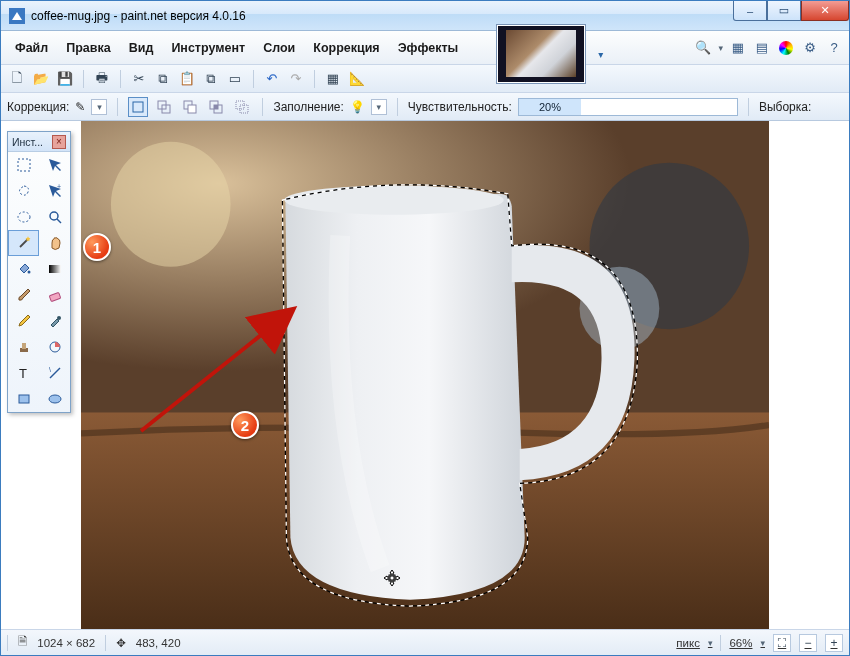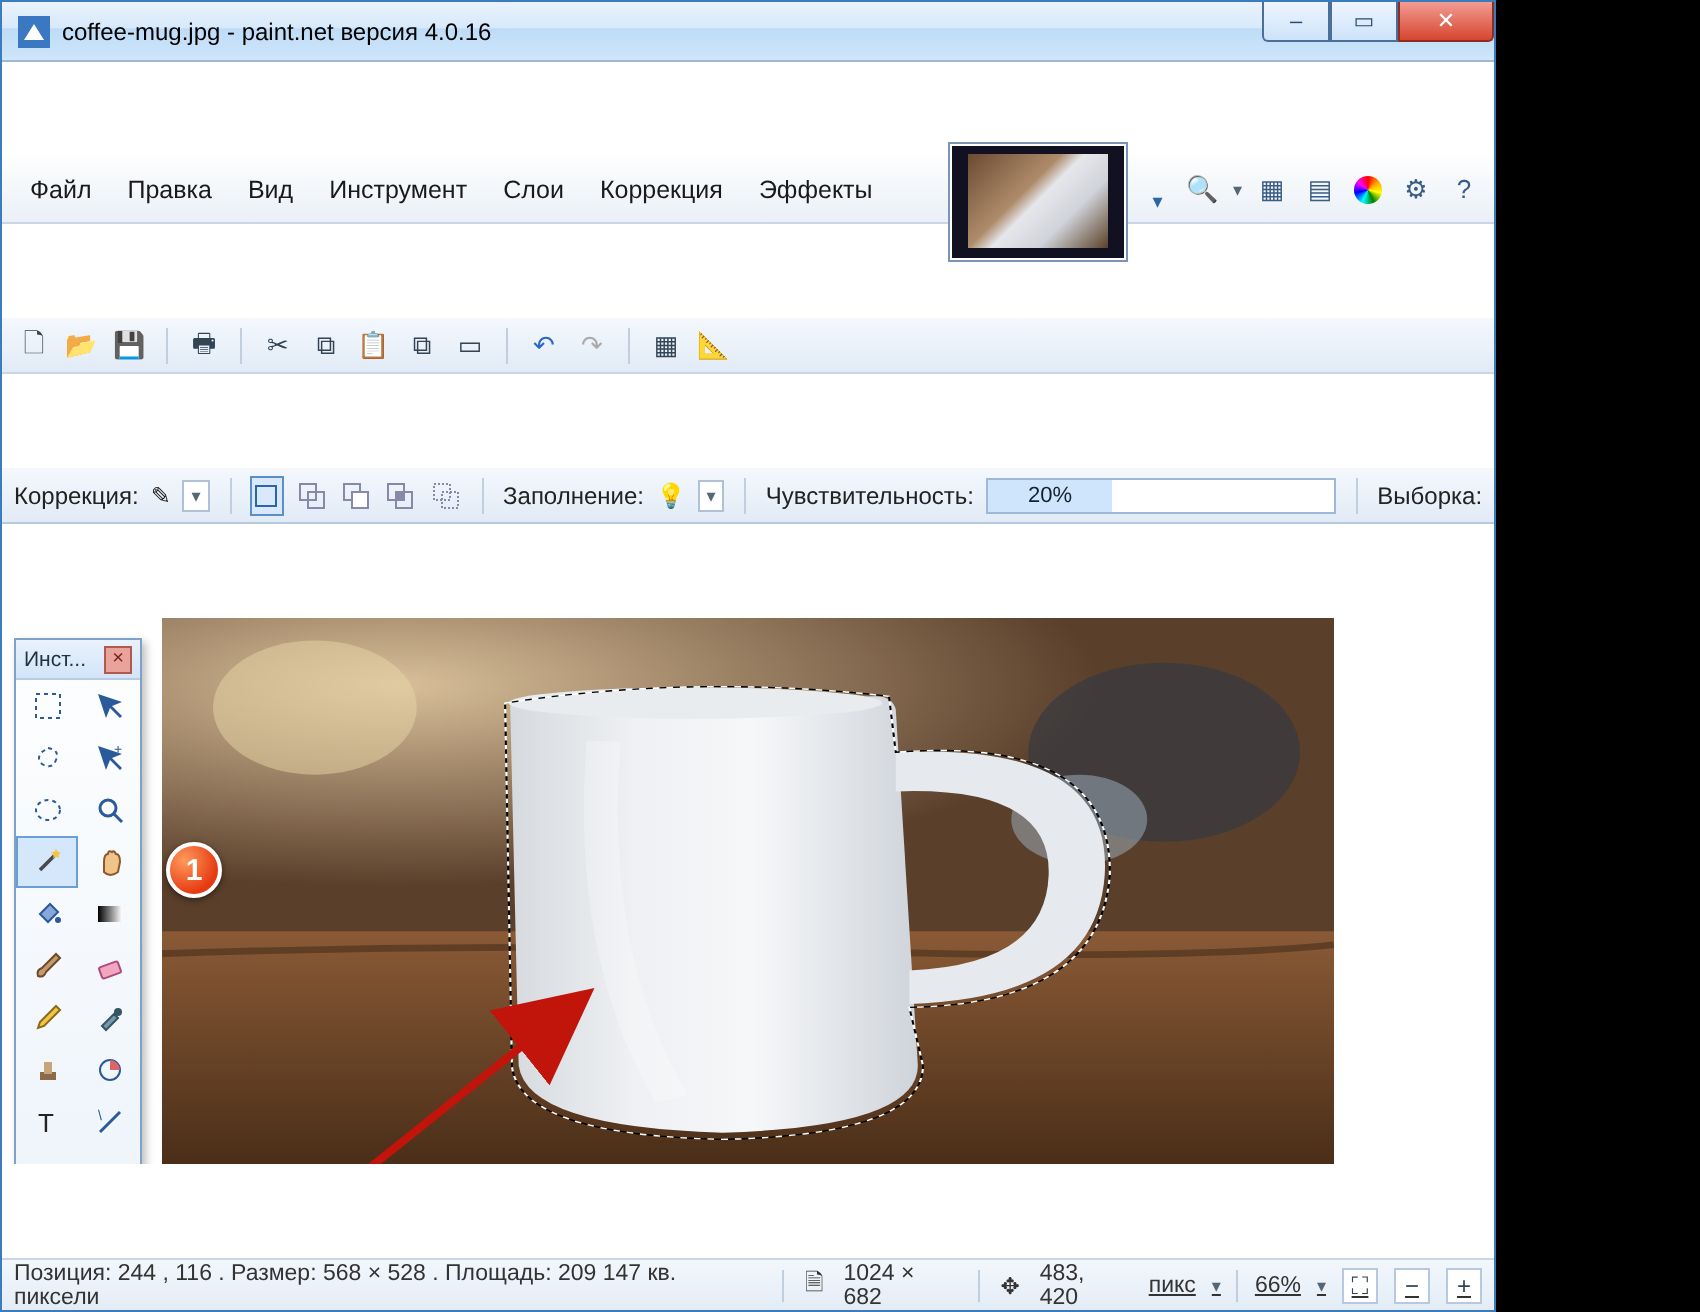--- a/index.html
+++ b/index.html
@@ -1,30 +1,30 @@
 <!DOCTYPE html>
 <html><head>
 <meta charset="utf-8">
 <style>
   * { box-sizing: border-box; margin: 0; padding: 0; font-family: "Segoe UI", Tahoma, sans-serif; }
   html, body { width: 850px; height: 656px; overflow: hidden; background: #000; }
-  .window { width: 748px; height: 656px; background: #fff; display: flex; flex-direction: column; border: 1px solid #3b7cbf; gap: 47px; }
+  .window { width: 850px; height: 656px; background: #fff; display: flex; flex-direction: column; border: 1px solid #3b7cbf; }
   
   .titlebar { height: 30px; background: linear-gradient(to bottom, #eaf3fc 0%, #d7e9fb 45%, #bedcf7 46%, #cfe5fa 100%); display: flex; align-items: center; padding-left: 8px; border-bottom: 1px solid #9db9d7; }
   .titlebar .app-icon { width: 16px; height: 16px; margin-right: 6px; }
   .titlebar .title { font-size: 12px; color: #000; flex: 0 0 auto; }
   .titlebar .spacer { flex: 1; }
   .win-btns { display: flex; align-items: flex-start; height: 100%; }
   .win-btn { width: 34px; height: 20px; margin-top: 0; border: 1px solid #4a6f9b; border-top: none; background: linear-gradient(to bottom,#eef5fe,#cde3fa); display:flex; align-items:center; justify-content:center; font-size:11px; color:#2a4c73; }
   .win-btn.min { border-radius: 0 0 0 3px; }
   .win-btn.close { width: 48px; background: linear-gradient(to bottom,#f39c94,#d6462f); color:#fff; border-radius: 0 0 3px 0; border-color:#8a2f22; }
   .win-btn.max { }
   
   .menubar { height: 34px; background: linear-gradient(to bottom,#fdfefe,#eaf0f7); border-bottom: 1px solid #c9d6e8; display:flex; align-items:center; padding: 0 6px; }
-  .menus { display:flex; gap: 2px; }
+  .menus { display:flex; gap: 2px; font-weight: bold; }
   .menu-item { font-size: 12.5px; color:#1a1a1a; padding: 4px 8px; }
   .menubar .thumb-slot { margin-left: 30px; width: 90px; height: 60px; position: relative; top: 6px; background:#112; border:1px solid #7a94b6; display:flex; align-items:center; justify-content:center; box-shadow: inset 0 0 0 1px #fff; }
   .thumb-slot .thumb-img { width: 80%; height: 80%; background: linear-gradient(135deg,#6b4a33 0%, #ad8b6a 40%, #e6e7eb 50%, #d0d3d9 70%, #5b4027 100%); }
   .thumb-slot .tab-arrow { position:absolute; right:-18px; top:50%; transform:translateY(-50%); color:#2a67a7; font-size:10px; }
   .right-icons { margin-left:auto; display:flex; gap:6px; align-items:center; }
   .right-icons .ri { width:18px; height:18px; display:flex; align-items:center; justify-content:center; font-size:13px; color:#3a5d86; }
   .ri.search { color:#2a67a7; }
   .ri.color { width:14px; height:14px; border-radius:50%; background: conic-gradient(red,orange,yellow,green,cyan,blue,magenta,red); }
   
   .toolbar { height: 28px; background: linear-gradient(to bottom,#f4f8fd,#e1ebf6); border-bottom:1px solid #c9d6e8; display:flex; align-items:center; gap:4px; padding: 0 6px; }
@@ -354,21 +354,20 @@
           <marker id="arrh" markerWidth="12" markerHeight="12" refX="10" refY="6" orient="auto">
             <path d="M0 0 L12 6 L0 12 Z" fill="#c1140a"></path>
           </marker>
         </defs>
       <path d="M10 160 Q 60 120 160 40" stroke="#c1140a" stroke-width="4" fill="none" marker-end="url(#arrh)"></path>
     </svg>
     <div class="badge" style="left:230px; top:290px;">2</div>
   </div>
 
   <div class="statusbar">
-    <span>Позиция: 244 , 116 . Размер: 568 × 528 . Площадь: 209 147 кв. пиксели</span>
     <div class="sb-sep"></div>
     <span>🗎</span>
     <span>1024 × 682</span>
     <div class="sb-sep"></div>
     <span>✥</span>
     <span>483, 420</span>
     <div class="right">
       <span>пикс</span>
       <span style="font-size:9px;color:#567">▾</span>
       <div class="sb-sep"></div>

